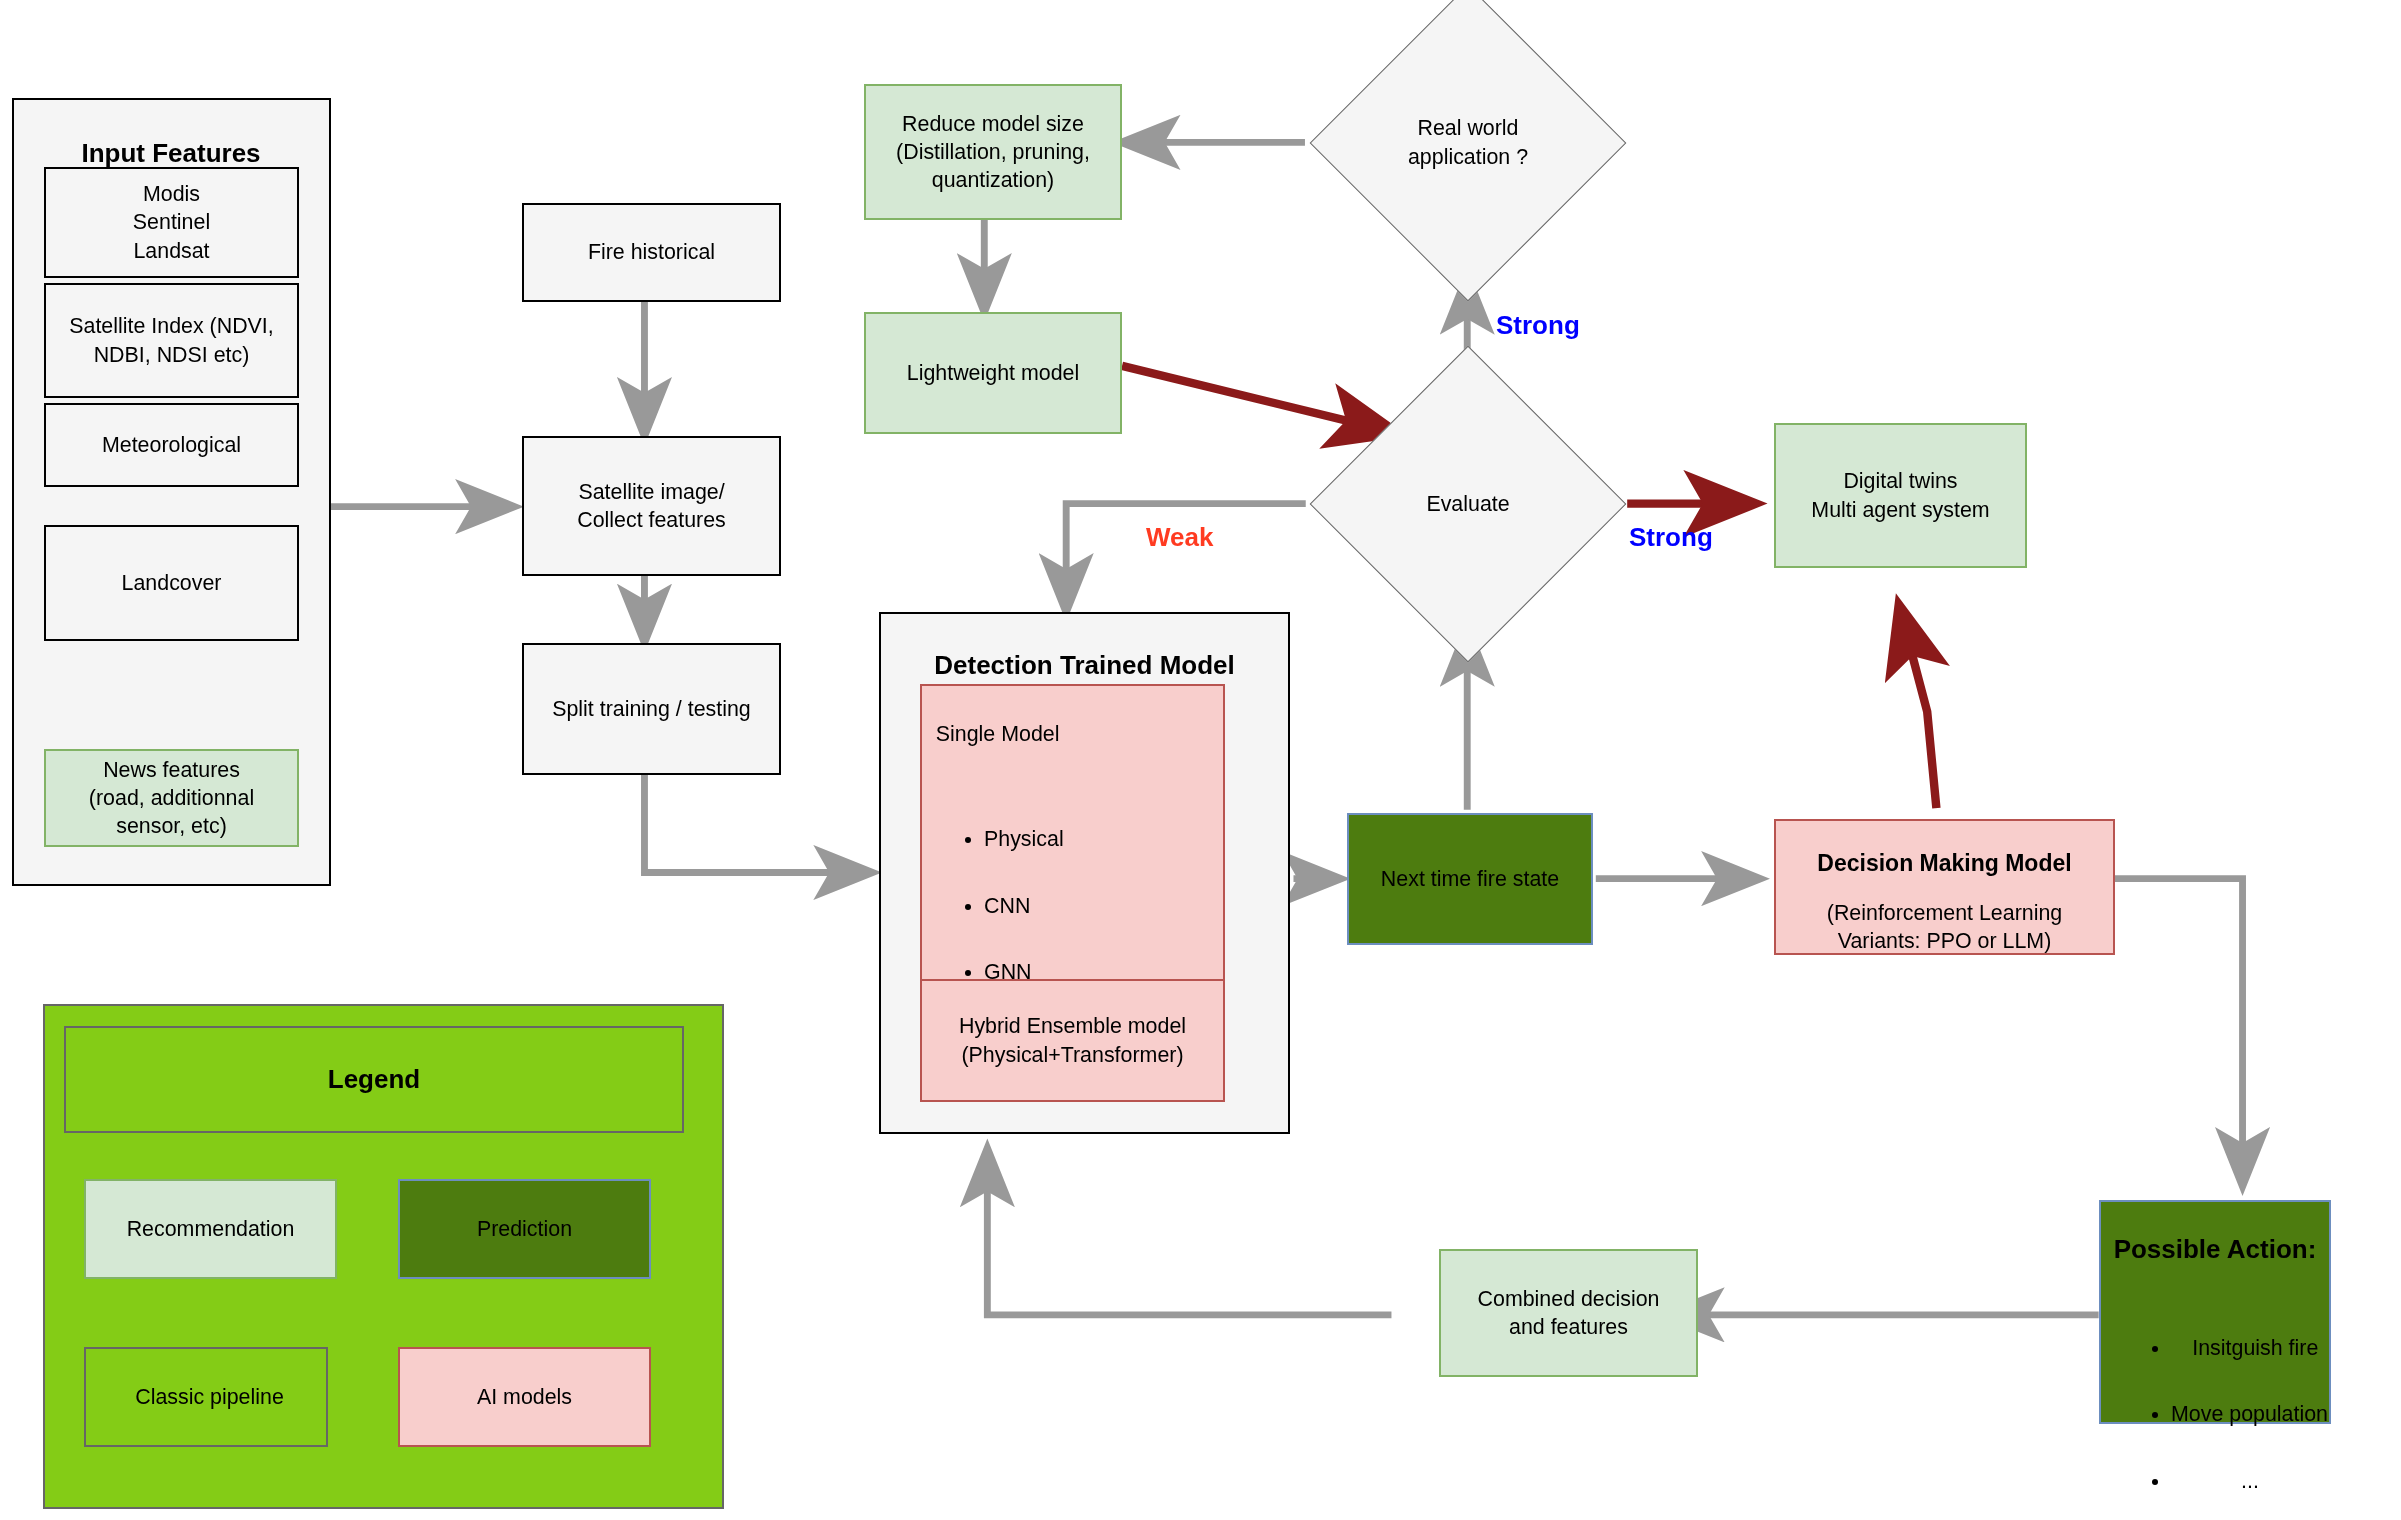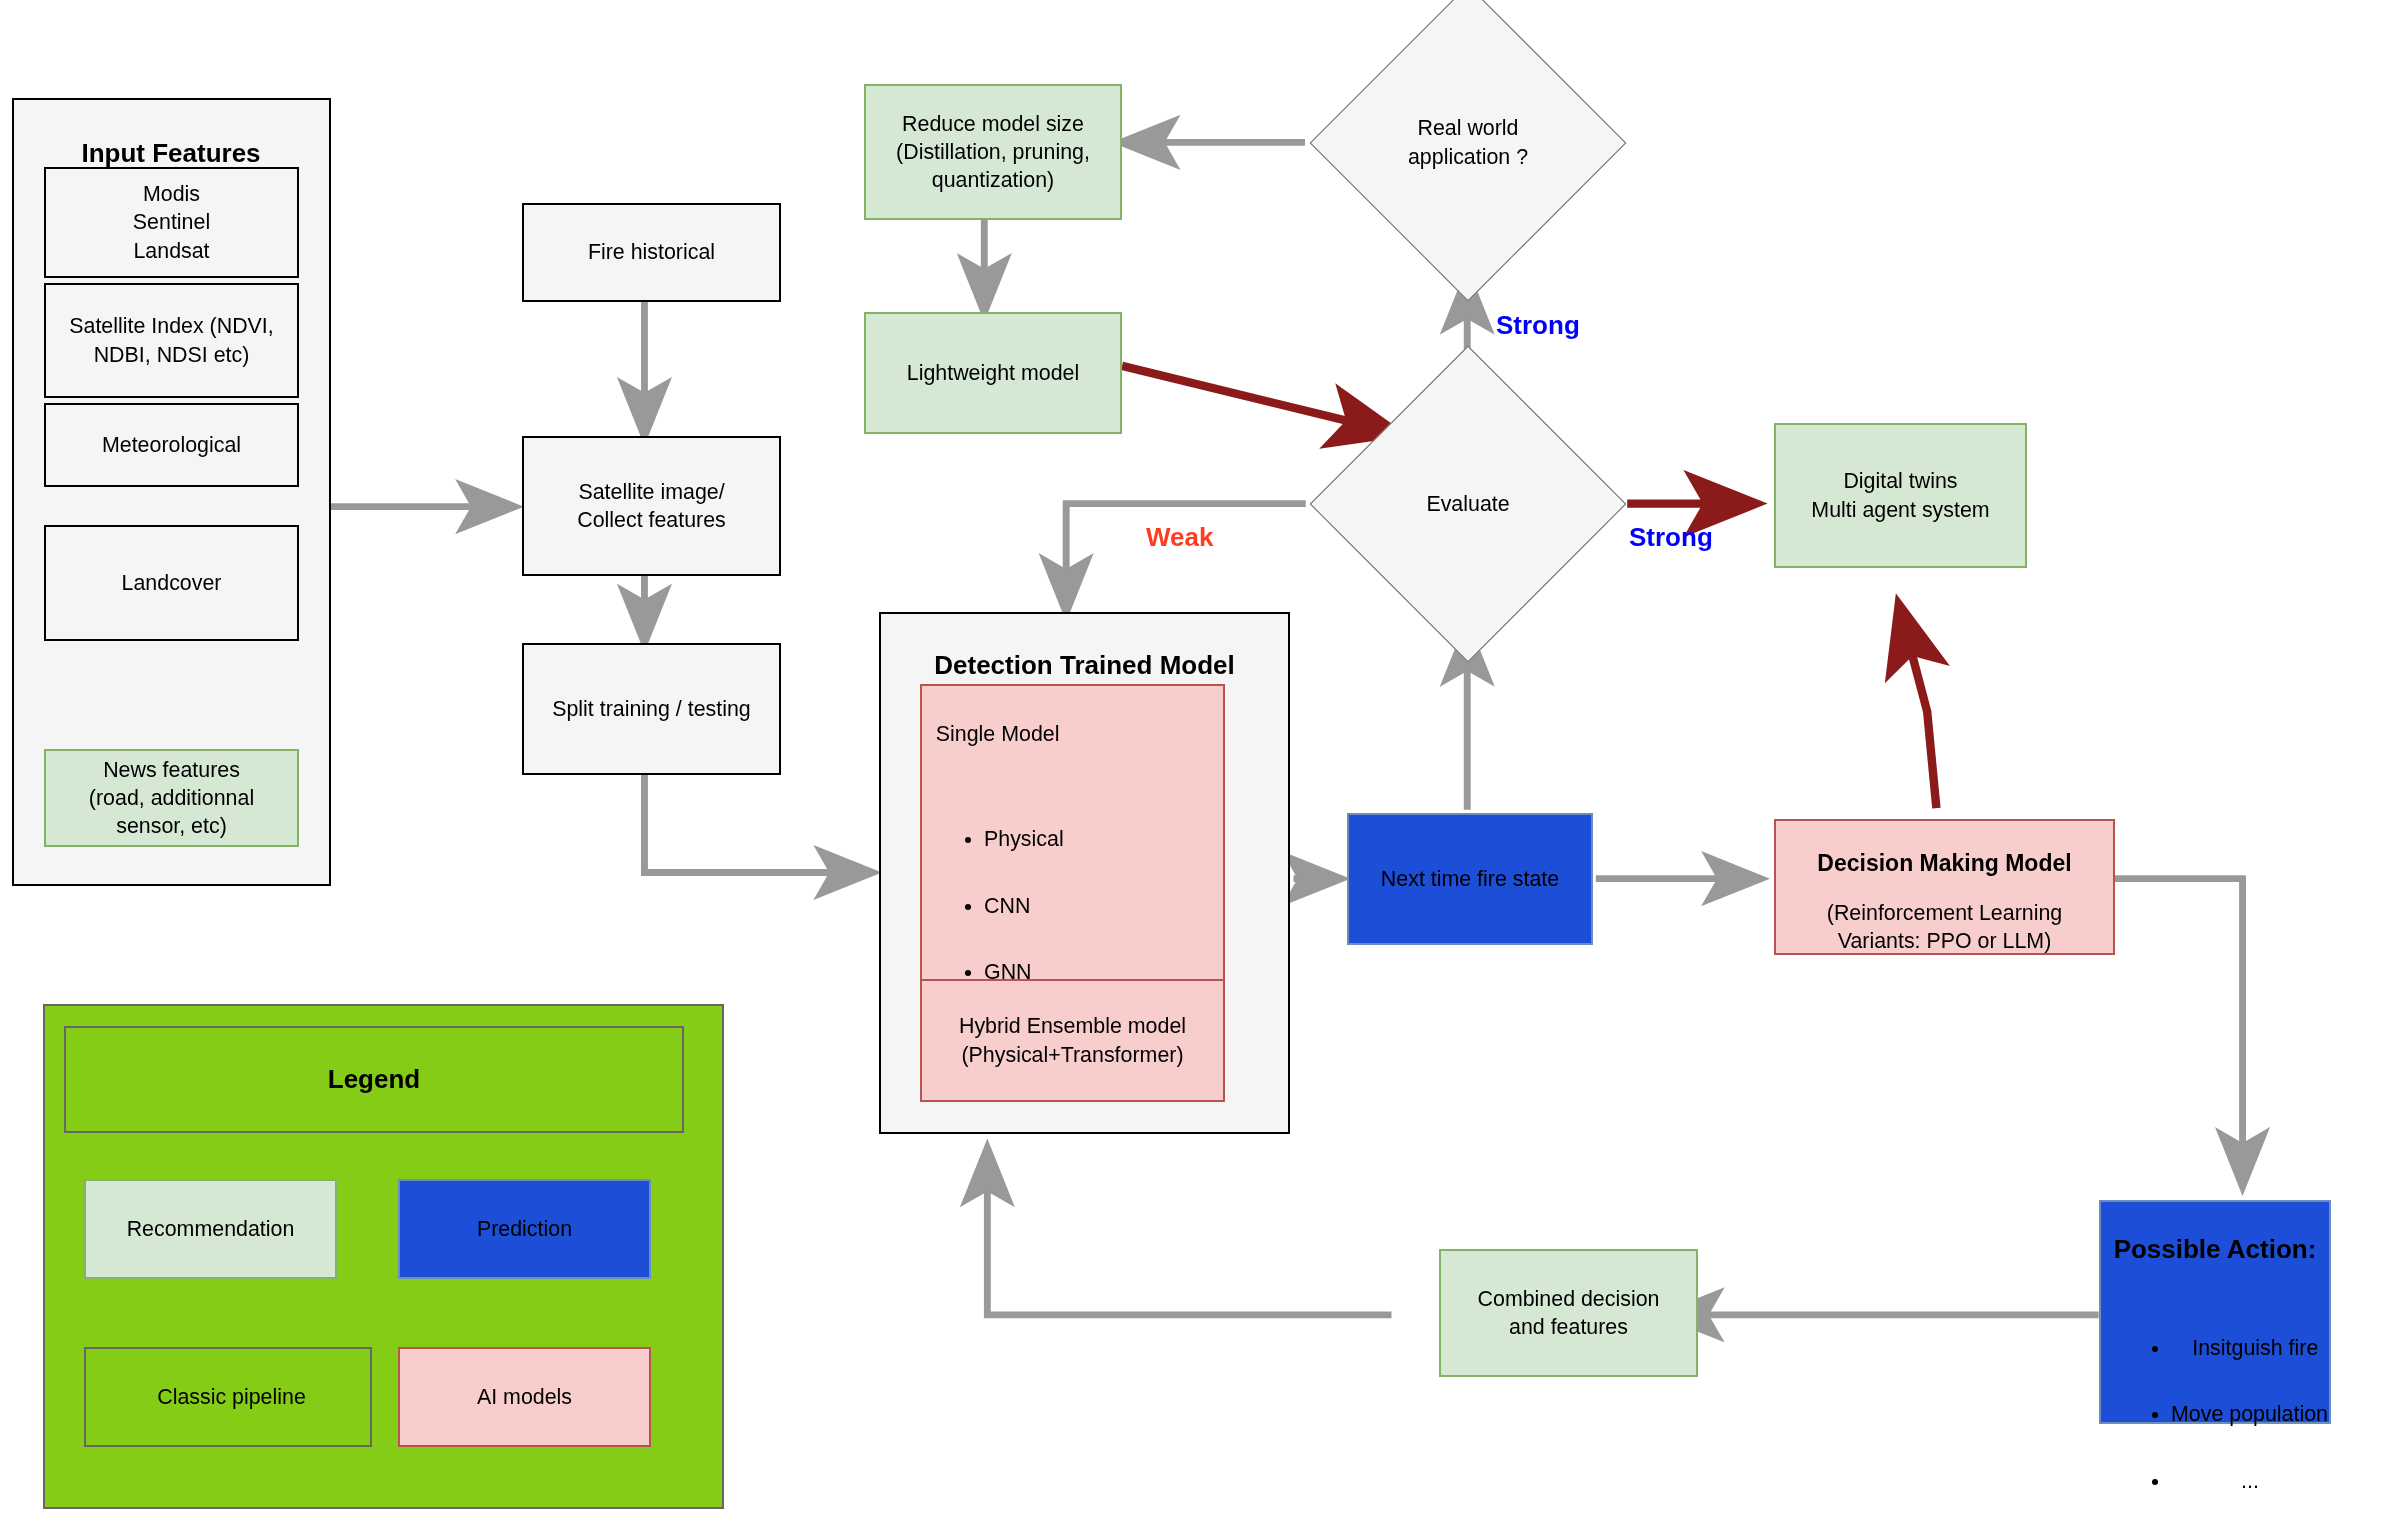--- a/index.html
+++ b/index.html
@@ -19,21 +19,21 @@
     justify-content:center;
     text-align:center;
     color:#000000;
     line-height:1.32;
     white-space:pre-line;
   }
   
   .plain{background:#f5f5f5;border:2.3px solid #000000;}
   .plain-thin{background:#84cc16;border:2.3px solid #666666;}
   .green{background:#d5e8d4;border:2.3px solid #82b366;}
-  .blue{background:#1d4ed8;border:2.3px solid #6c8ebf;}
+  .blue{background:#4d7c0f;border:2.3px solid #6c8ebf;}
   .red{background:#f8cecc;border:2.3px solid #b85450;}
   .t28{font-size:21.4px;}
   .t30{font-size:23px;}
   .t34{font-size:26px;}
   .bold{font-weight:bold;}
 
   
   .diamond{
     position:absolute;
     background:#f5f5f5;
@@ -198,17 +198,17 @@
       <li style="text-align:center;">...</li>
     </ul>
   </div>
 
   <div class="node plain-thin" style="left:43px;top:1004px;width:681px;height:505px;display:block;"></div>
   <div class="node plain-thin" style="left:64px;top:1026px;width:620px;height:107px;">
     <span class="bold t34">Legend</span>
   </div>
   <div class="node green t28" style="left:84px;top:1179px;width:253px;height:100px;">Recommendation</div>
   <div class="node blue t28" style="left:398px;top:1179px;width:253px;height:100px;">Prediction</div>
-  <div class="node plain-thin t28" style="left:84px;top:1347px;width:288px;height:100px;padding-left:7px;">Classic pipeline</div>
+  <div class="node plain-thin t28" style="left:84px;top:1347px;width:244px;height:100px;padding-left:7px;">Classic pipeline</div>
   <div class="node red t28" style="left:398px;top:1347px;width:253px;height:100px;">AI models</div>
 
 </div>
 
 
 </body></html>

